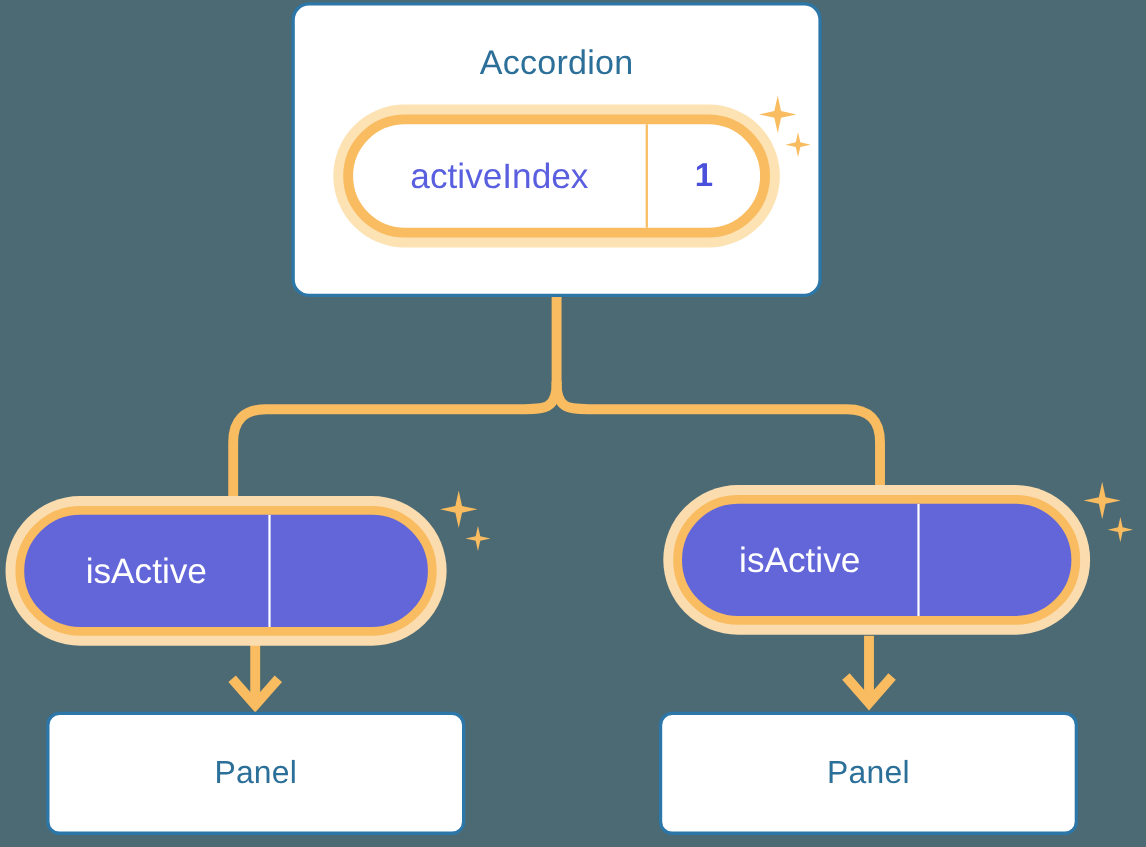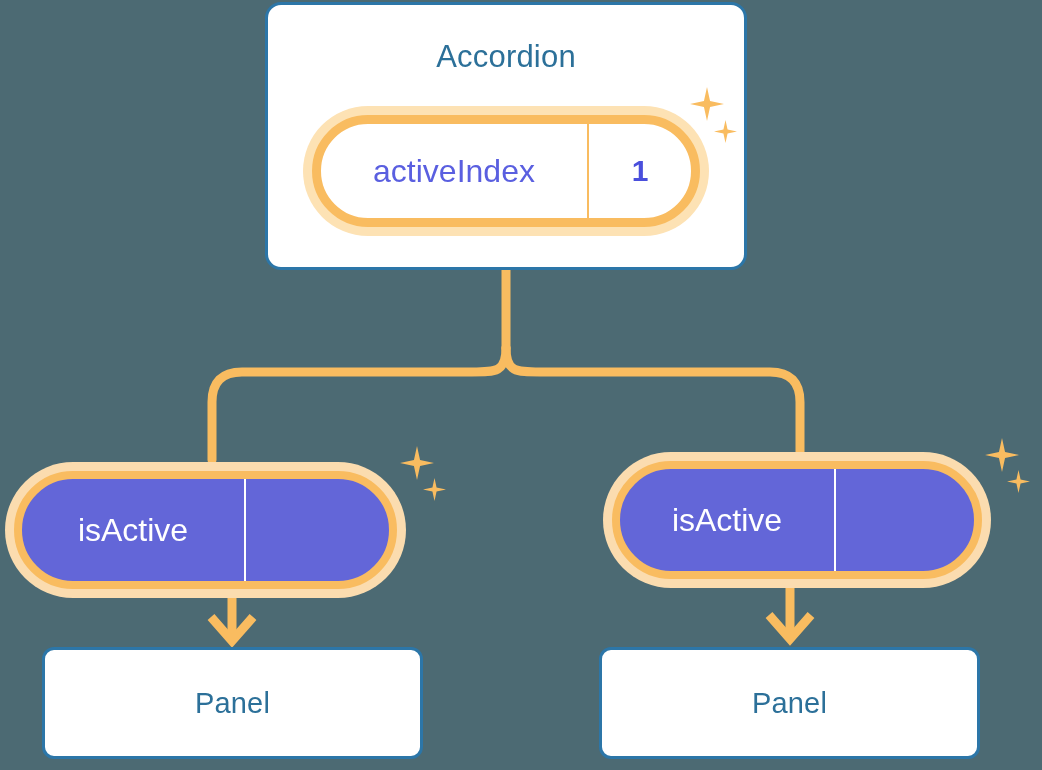--- a/index.html
+++ b/index.html
@@ -73,21 +73,20 @@
 
   
   .pill {
     position: absolute;
     display: flex;
     align-items: stretch;
     box-sizing: border-box;
     border-style: solid;
     border-color: #f9bc60;
     border-radius: 999px;
-    margin-top: 11px;
   }
   .pill-key, .pill-val {
     display: flex;
     align-items: center;
     justify-content: center;
     box-sizing: border-box;
     white-space: nowrap;
   }
 
   

